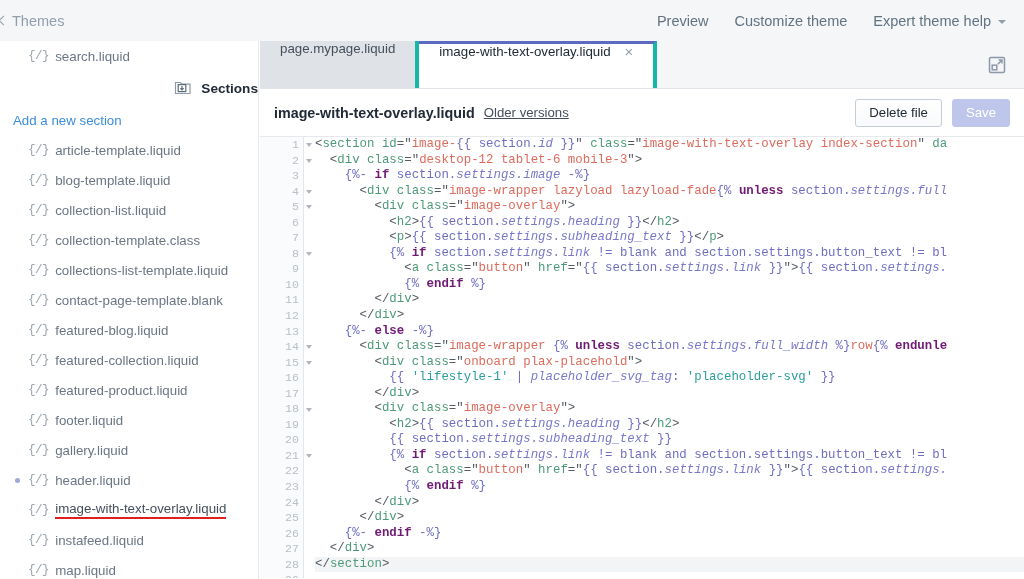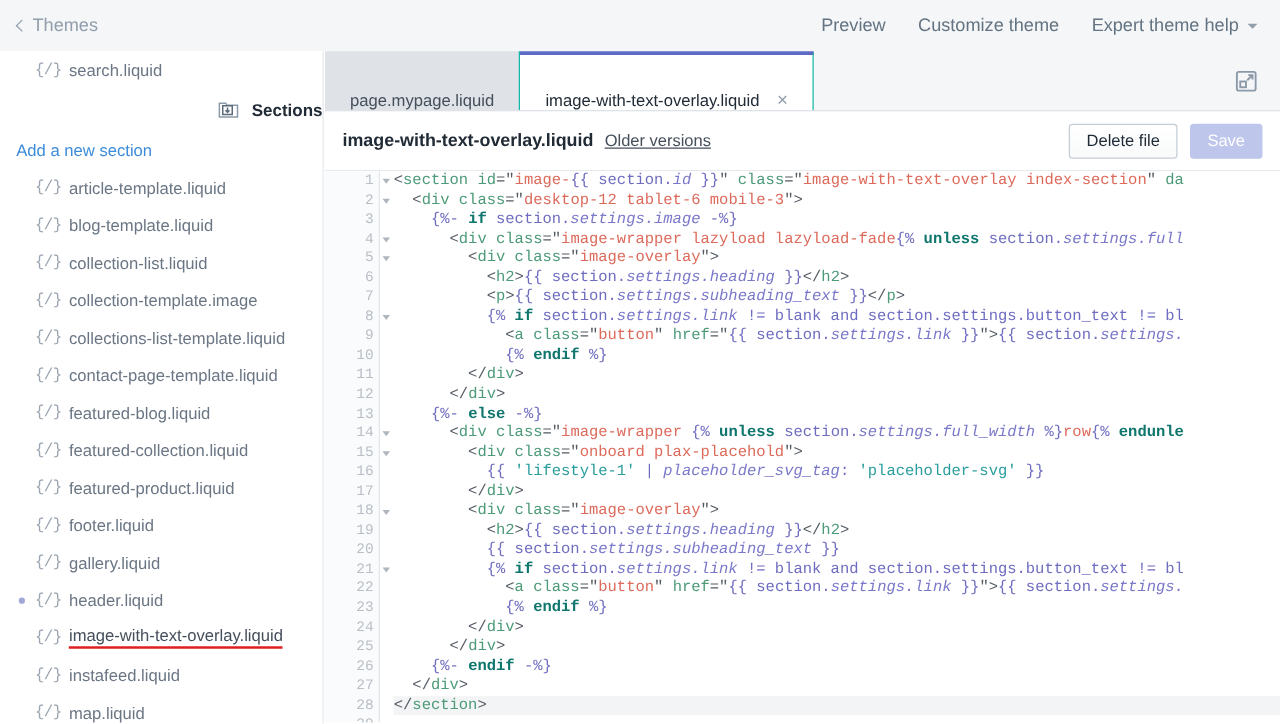--- a/index.html
+++ b/index.html
@@ -10,21 +10,21 @@
     font-family: "Liberation Sans", sans-serif;
     -webkit-font-smoothing: antialiased;
   }
 
   
   #topbar {
     position: absolute; left: 0; top: 0; width: 1024px; height: 41px;
     background: #f4f6f8;
     display: flex; align-items: center;
   }
-  #topbar-left { display: flex; align-items: center; padding-left: 14px; }
+  #topbar-left { display: flex; align-items: center; }
   .back-link {
     display: flex; align-items: center; gap: 5px;
     color: #919eab; font-size: 14.5px; cursor: pointer;
   }
   .chev-left {
     display: inline-block; width: 7px; height: 7px;
     border-left: 1.6px solid #919eab; border-bottom: 1.6px solid #919eab;
     transform: rotate(45deg); margin-bottom: 1px;
   }
   #edit-title {
@@ -86,24 +86,24 @@
     width: 764px; height: 538px; background: #ffffff;
   }
 
   
   #tabstrip {
     position: relative; height: 48px; background: #f4f6f8;
     display: flex; align-items: stretch;
     border-bottom: 1px solid #dfe3e8;
   }
   .etab {
-    display: flex; align-items: flex-end; justify-content: center;
+    display: flex; align-items: flex-start; justify-content: center;
     padding: 0 20px; font-size: 13.3px; color: #454f5b;
     background: #dfe3e8; cursor: pointer; position: relative;
-    white-space: nowrap; border-right: 1px solid #14b8a6;
+    white-space: nowrap; border-right: 4px solid #14b8a6;
   }
   .etab.active {
     background: #ffffff; color: #212b36;
     border-top: 3px solid #5c6ac4; margin-top: 0;
   }
   .etab .tabclose {
     margin-left: 14px; color: #919eab; font-size: 15px; line-height: 1;
     cursor: pointer;
   }
   #expand-btn {
@@ -164,21 +164,21 @@
   }
   .cl { height: 15.55px; line-height: 15.55px; }
   .cl.cur { background: #f3f4f5; margin-left: -55px; padding-left: 55px; }
 
   
   .t-tag   { color: #4c9a78; }           
   .t-punc  { color: #545b63; }           
   .t-str   { color: #dd6b5c; }           
   .t-liq   { color: #7a78c9; font-style: italic; }  
   .t-liqp  { color: #6f6dc0; }           
-  .t-kw    { color: #0f766e; font-weight: 700; }    
+  .t-kw    { color: #701a75; font-weight: 700; }    
   .t-sq    { color: #2a9d9d; }
 
   
   #vscroll {
     position: absolute; right: 0; top: 0; width: 0px; height: 100%;
   }
 </style>
 </head>
 <body>
 
@@ -224,29 +224,29 @@
       <div class="file-row">
         <span class="liq-ic">{/}</span>
         <span class="fname">blog-template.liquid</span>
       </div>
       <div class="file-row">
         <span class="liq-ic">{/}</span>
         <span class="fname">collection-list.liquid</span>
       </div>
       <div class="file-row">
         <span class="liq-ic">{/}</span>
-        <span class="fname">collection-template.image</span>
+        <span class="fname">collection-template.class</span>
       </div>
       <div class="file-row">
         <span class="liq-ic">{/}</span>
         <span class="fname">collections-list-template.liquid</span>
       </div>
       <div class="file-row">
         <span class="liq-ic">{/}</span>
-        <span class="fname">contact-page-template.liquid</span>
+        <span class="fname">contact-page-template.blank</span>
       </div>
       <div class="file-row">
         <span class="liq-ic">{/}</span>
         <span class="fname">featured-blog.liquid</span>
       </div>
       <div class="file-row">
         <span class="liq-ic">{/}</span>
         <span class="fname">featured-collection.liquid</span>
       </div>
       <div class="file-row">

